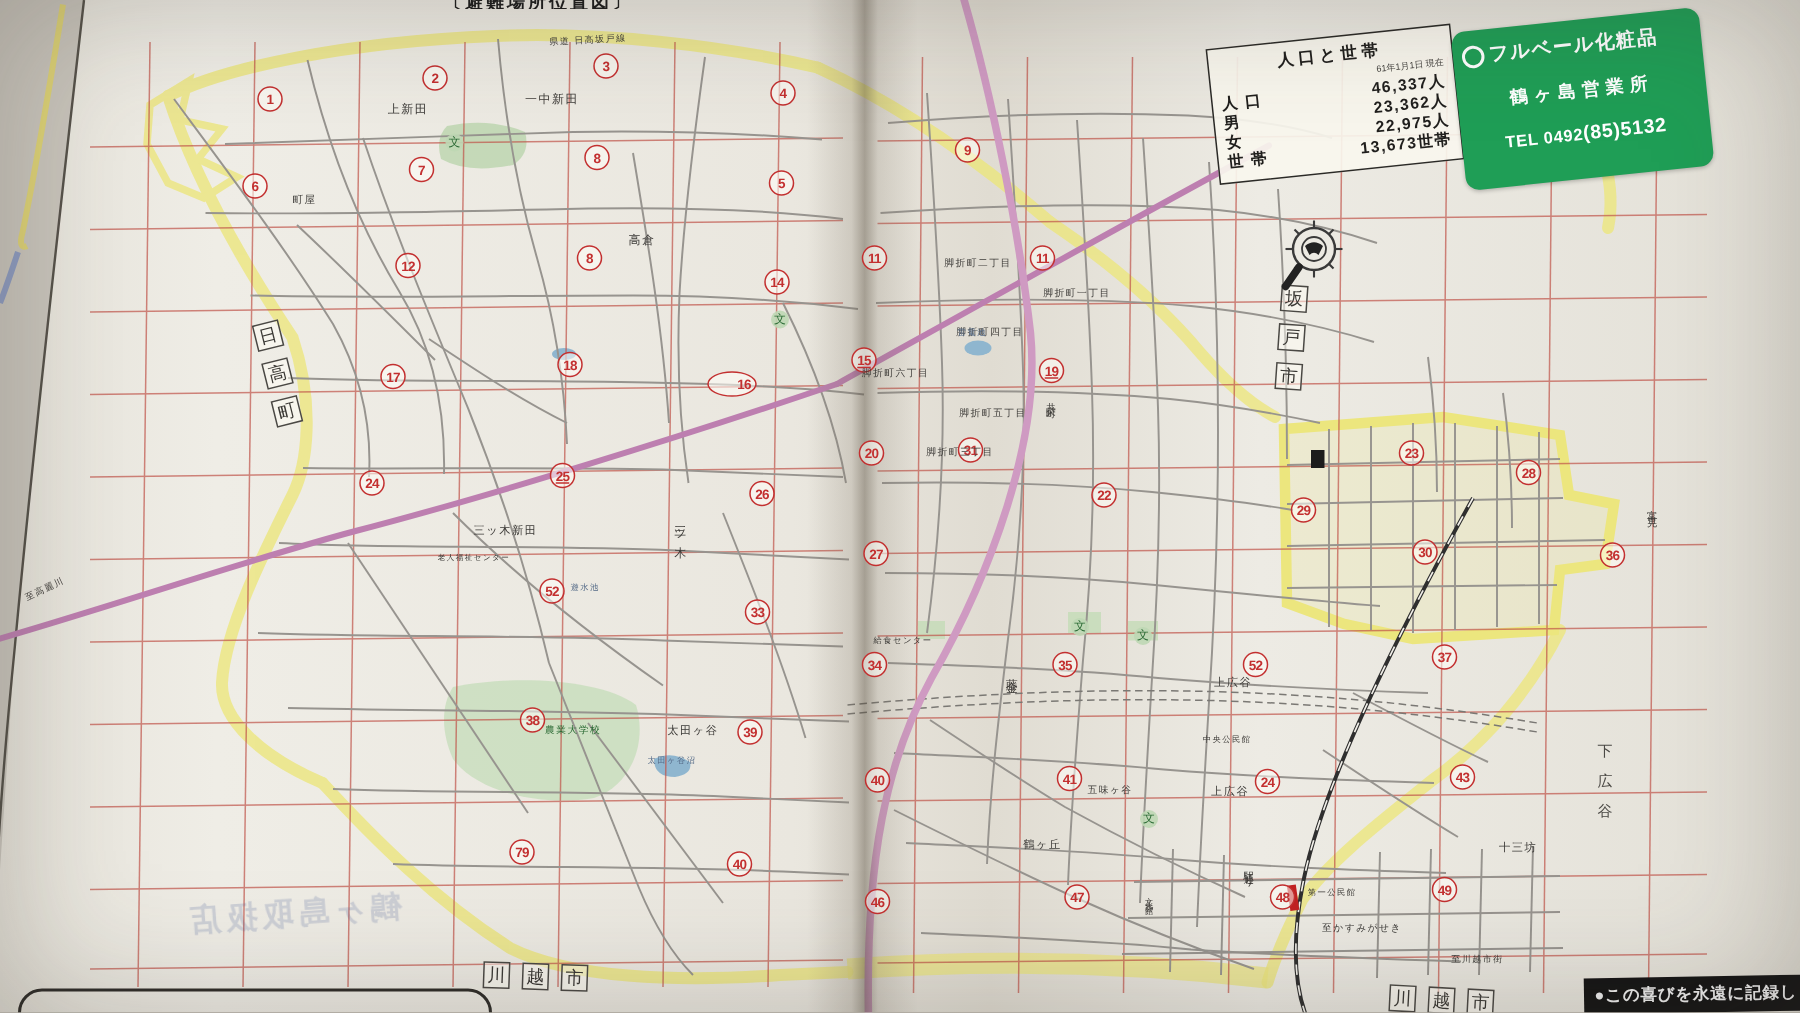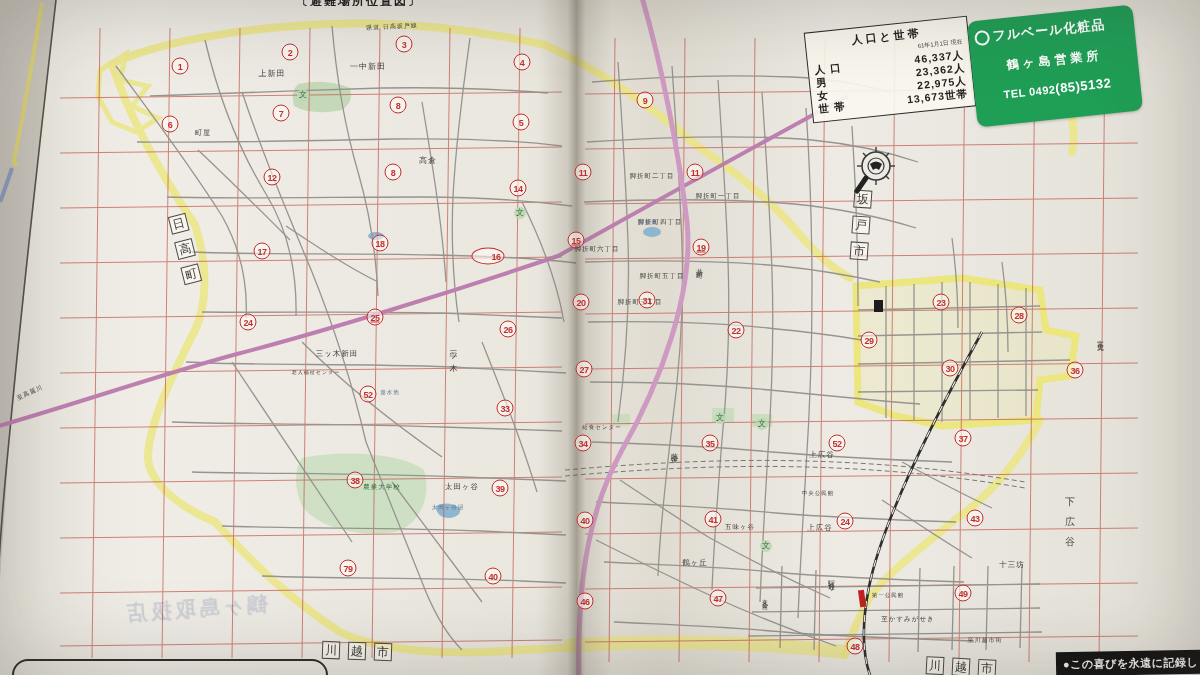--- a/index.html
+++ b/index.html
@@ -271,21 +271,21 @@
       <div class="marker" style="left: 355px; top: 480px;">38</div>
       <div class="marker" style="left: 500px; top: 488px;">39</div>
       <div class="marker" style="left: 585px; top: 520px;">40</div>
       <div class="marker" style="left: 713px; top: 519px;">41</div>
       <div class="marker" style="left: 845px; top: 521px;">24</div>
       <div class="marker" style="left: 975px; top: 518px;">43</div>
       <div class="marker" style="left: 348px; top: 568px;">79</div>
       <div class="marker" style="left: 493px; top: 576px;">40</div>
       <div class="marker" style="left: 585px; top: 601px;">46</div>
       <div class="marker" style="left: 718px; top: 598px;">47</div>
-      <div class="marker" style="left: 855px; top: 598px; margin-top: 48px;">48</div>
+      <div class="marker" style="left: 855px; top: 598px;">48</div>
       <div class="marker" style="left: 963px; top: 593px;">49</div>
       <div class="map-label" style="left: 272px; top: 73px;">上新田</div>
       <div class="map-label" style="left: 368px; top: 66px;">一中新田</div>
       <div class="map-label" style="left: 203px; top: 133px; font-size: 7px;">町屋</div>
       <div class="map-label" style="left: 428px; top: 160px;">高倉</div>
       <div class="map-label" style="left: 652px; top: 176px; font-size: 6.5px;">脚折町二丁目</div>
       <div class="map-label" style="left: 718px; top: 196px; font-size: 6.5px;">脚折町一丁目</div>
       <div class="map-label" style="left: 660px; top: 222px; font-size: 6.5px;">脚折町四丁目</div>
       <div class="map-label" style="left: 597px; top: 249px; font-size: 6.5px;">脚折町六丁目</div>
       <div class="map-label" style="left: 662px; top: 276px; font-size: 6.5px;">脚折町五丁目</div>

